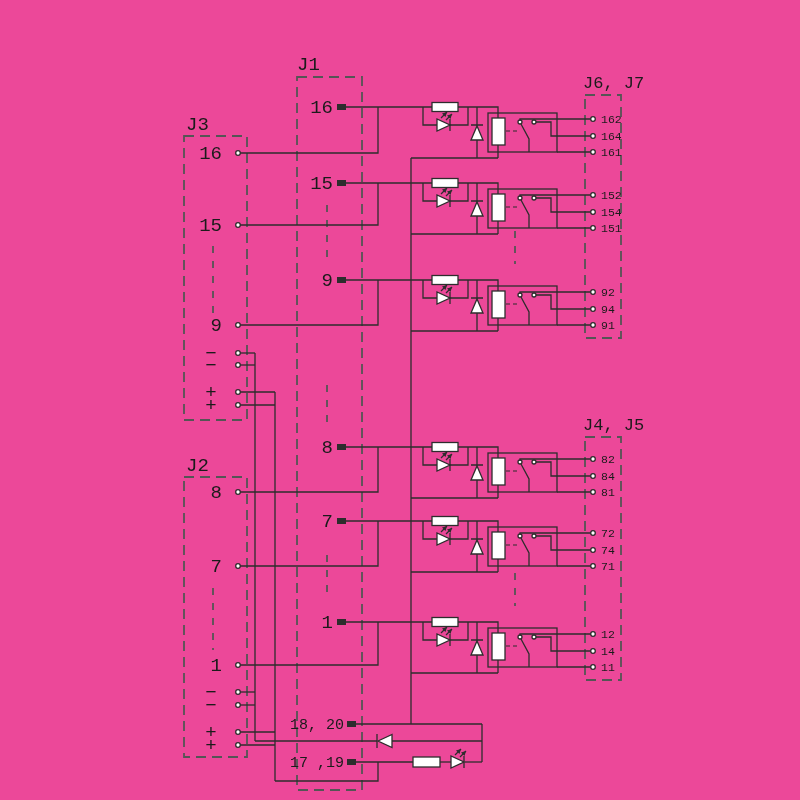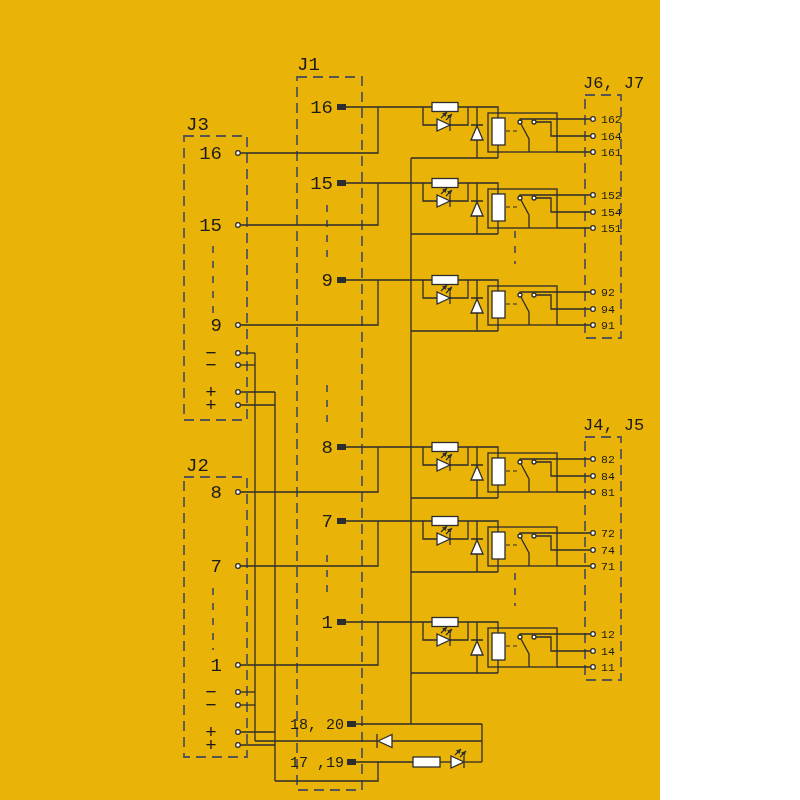--- a/index.html
+++ b/index.html
@@ -1,16 +1,16 @@
 <!DOCTYPE html>
 <html><head>
 <meta charset="utf-8">
 <style>
   html,body{margin:0;padding:0;background:#ffffff;}
-  .stage{position:relative;width:660px;height:800px;background:#eab308;overflow:hidden;
+  .stage{position:relative;width:800px;height:800px;background:#ec4899;overflow:hidden;
          font-family:"Liberation Mono","DejaVu Sans Mono",monospace;}
   svg{display:block;}
   .w{fill:none;stroke:#2d2d2d;stroke-width:1.3;}
   .comp{fill:#ffffff;stroke:#2d2d2d;stroke-width:1.3;}
   .solid{fill:none;stroke:#2d2d2d;stroke-width:1.3;}
   .fillc{fill:#2d2d2d;stroke:none;}
   .boxd{fill:none;stroke:#555555;stroke-width:1.8;stroke-dasharray:10,6;}
   .ell{fill:none;stroke:#555555;stroke-width:1.8;stroke-dasharray:7,8;}
   .dashlink{fill:none;stroke:#2d2d2d;stroke-width:1.2;stroke-dasharray:4,3;}
   text{fill:#1b1b1b;}

